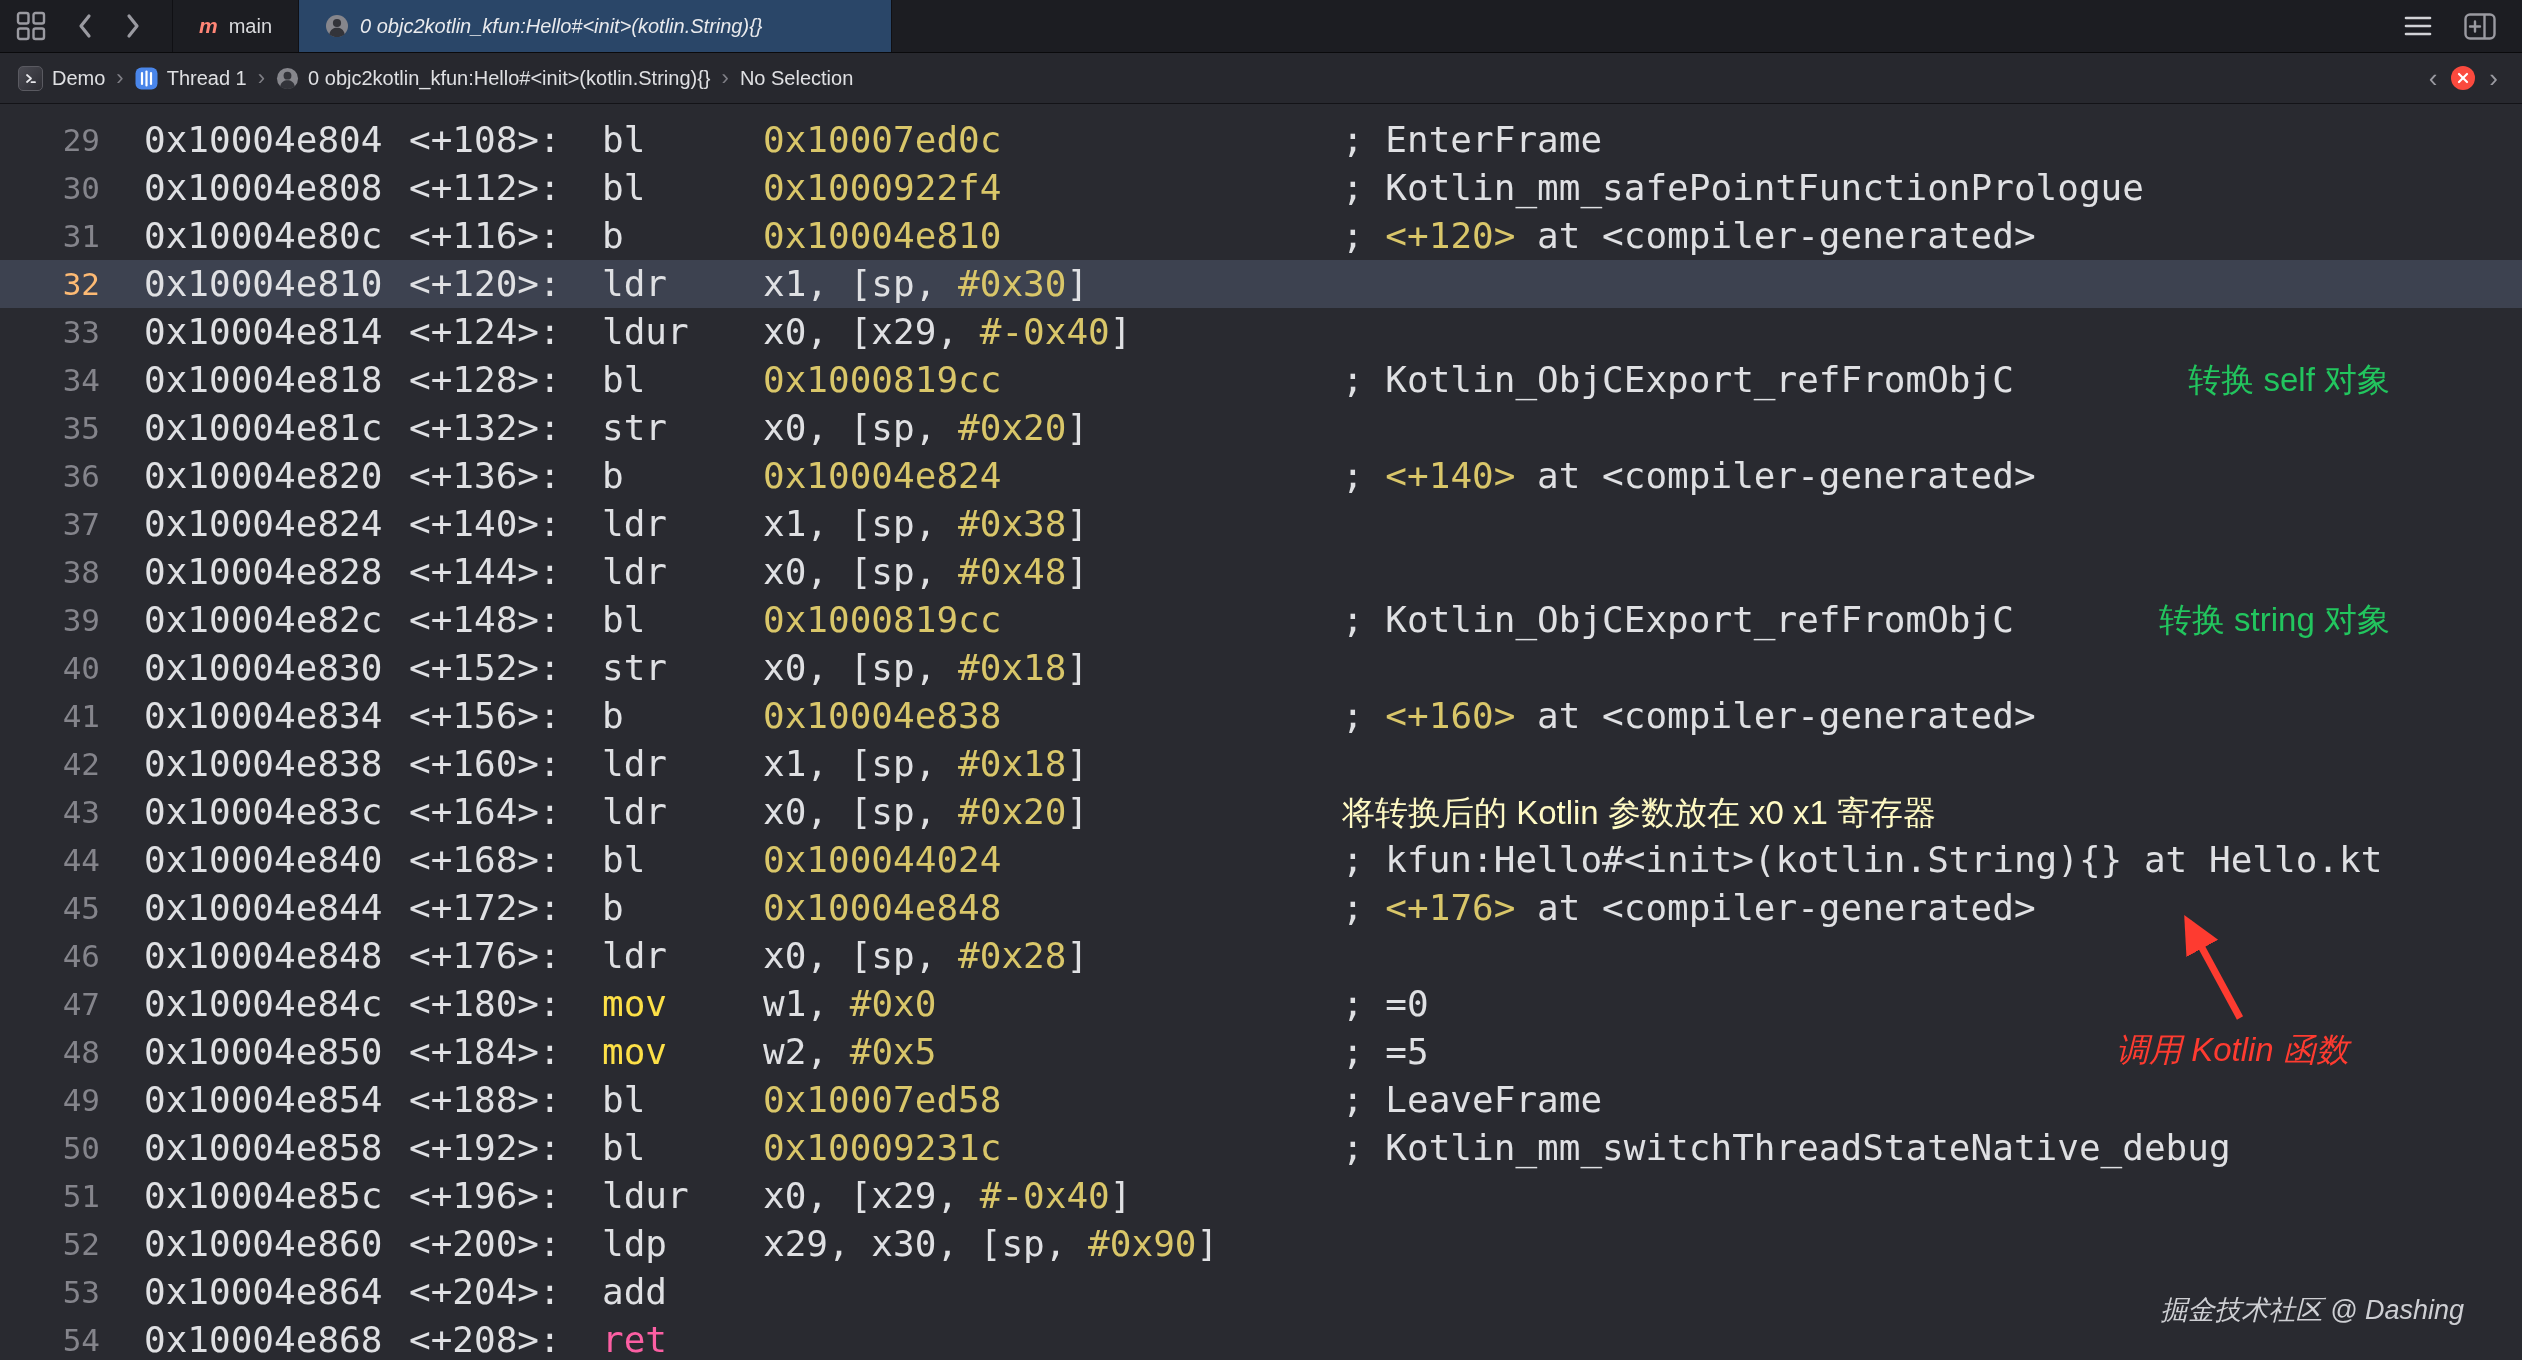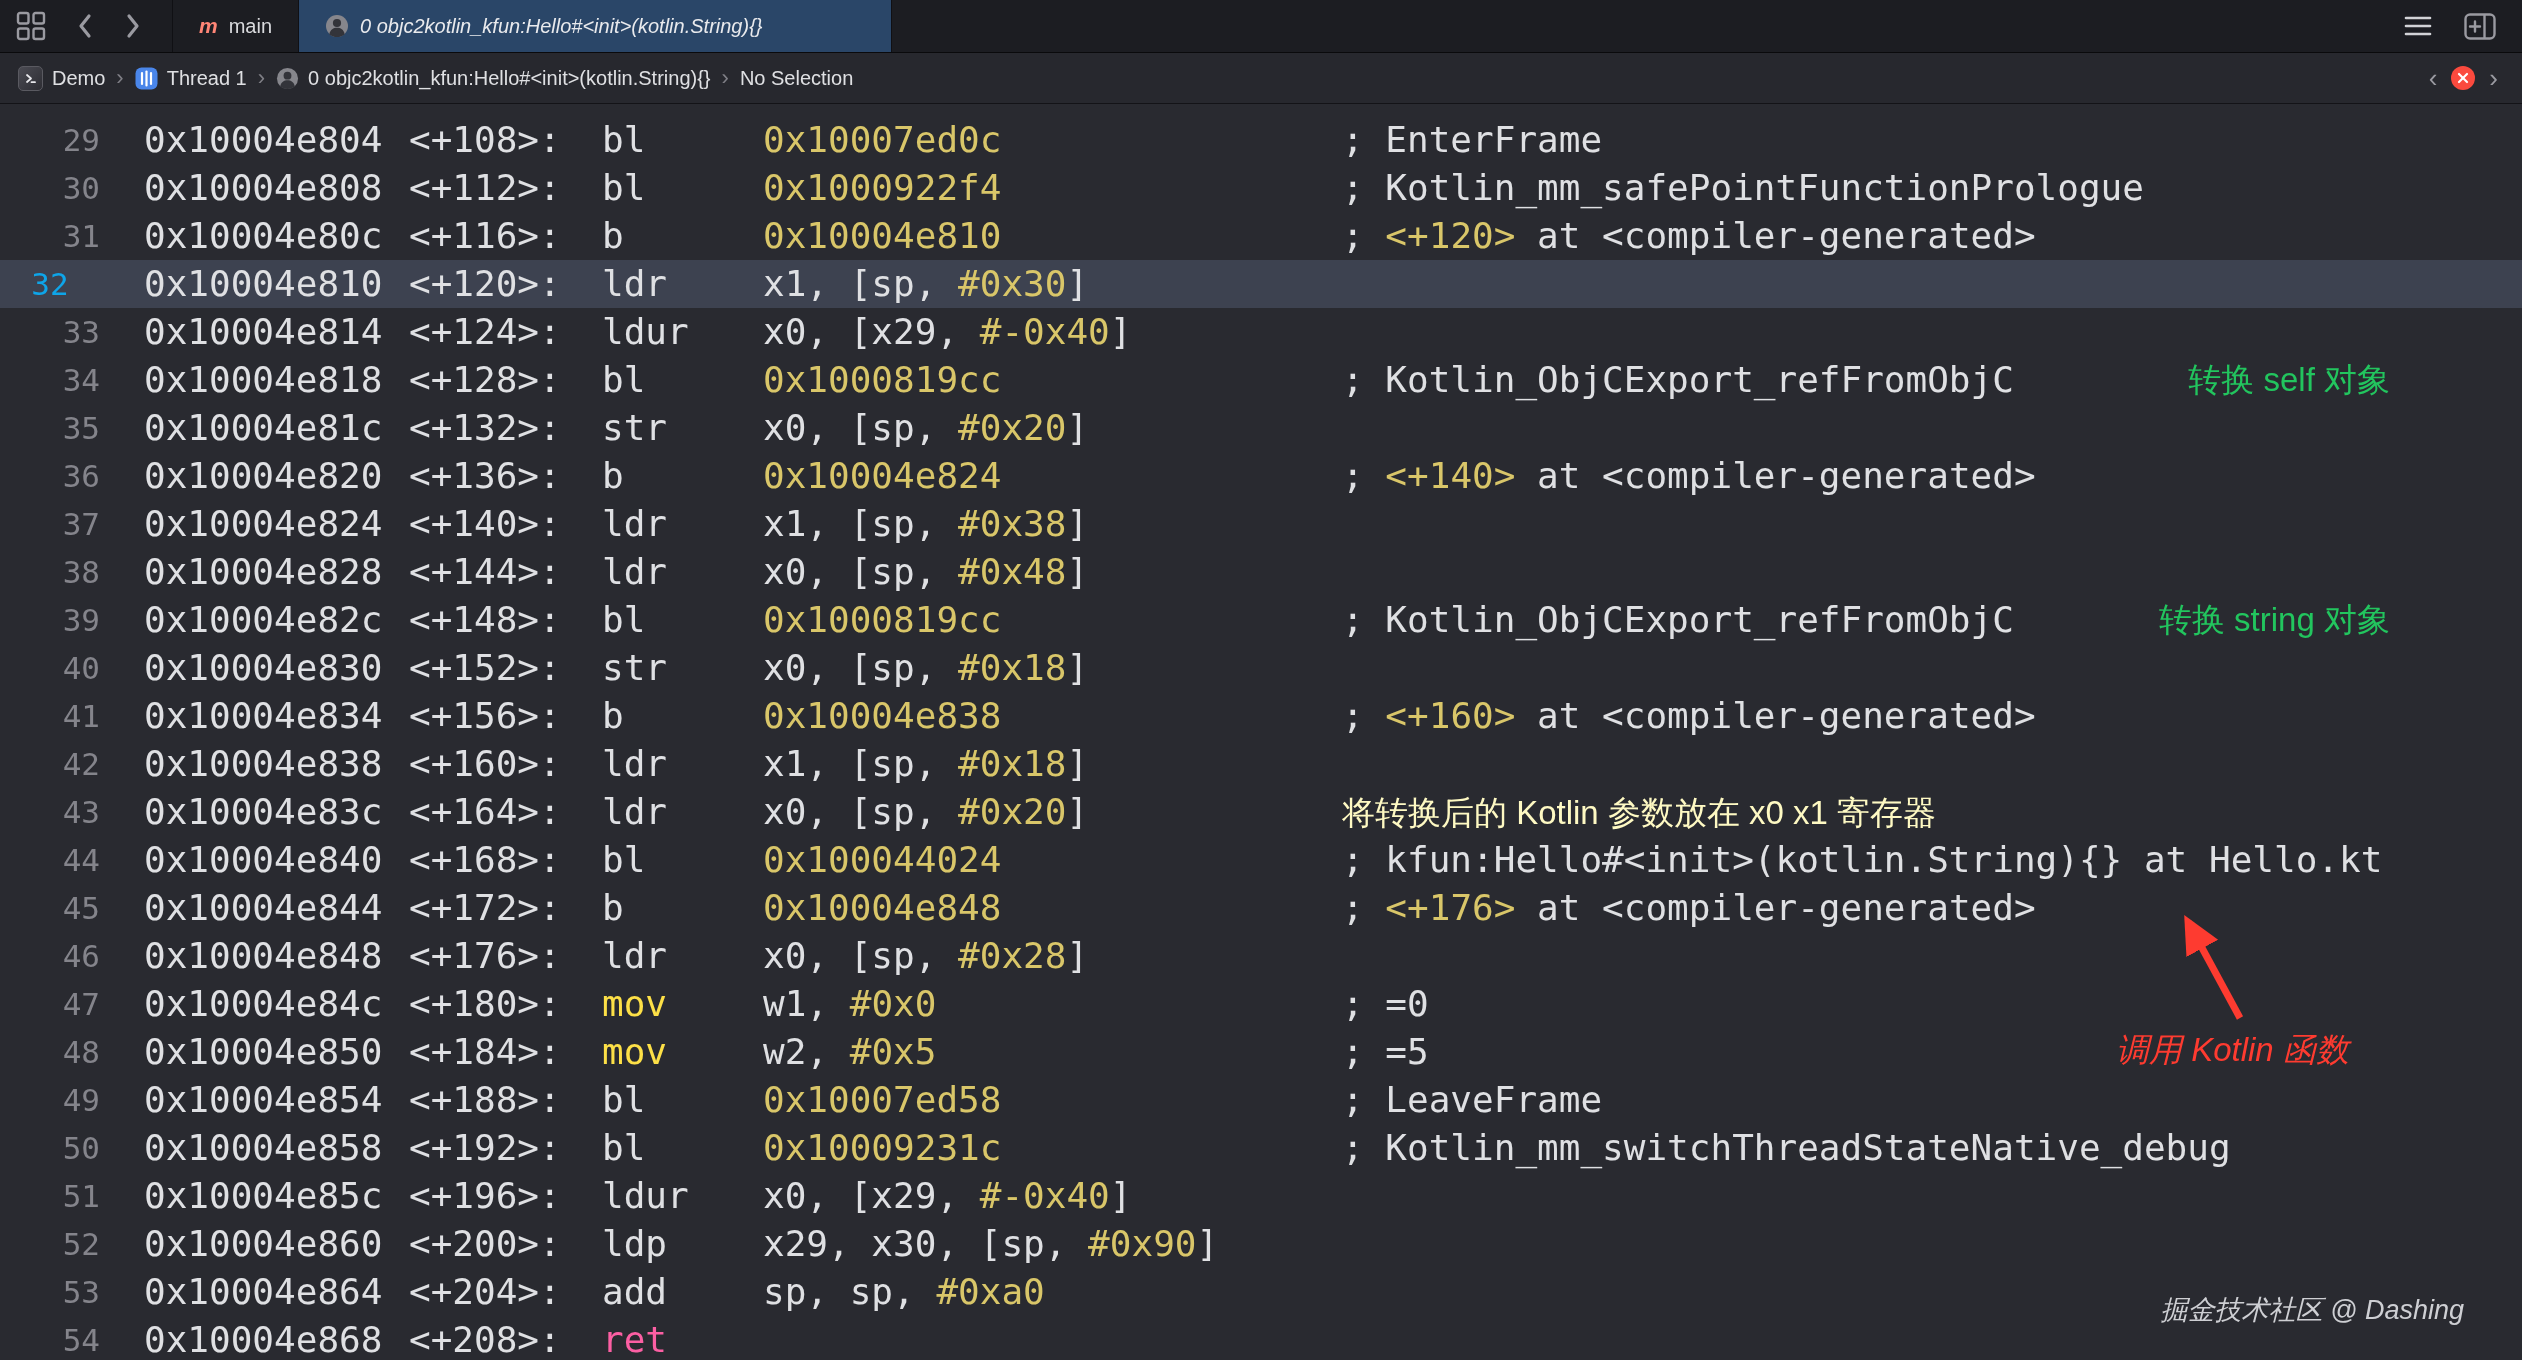--- a/index.html
+++ b/index.html
@@ -32,21 +32,21 @@
             border:1px solid #5a5a61;display:inline-flex;align-items:center;justify-content:center;}
   .close-badge{width:24px;height:24px;border-radius:50%;background:#fb4a3e;
                display:inline-flex;align-items:center;justify-content:center;}
 
   
   .code{position:relative;padding-top:12px;}
   .row{display:flex;height:48px;line-height:48px;position:relative;white-space:pre;
        font-family:"DejaVu Sans Mono","Liberation Mono",monospace;font-size:36px;color:#dfe0e3;}
   .row.hl{background:#3d4250;}
   .c-num{width:100px;flex:none;text-align:right;color:#84848b;font-size:31px;}
-  .row.hl .c-num{color:#0ea5e9;text-align:center;}
+  .row.hl .c-num{color:#fdba74;}
   .c-addr{width:265px;flex:none;margin-left:44px;}
   .c-off{width:193px;flex:none;}
   .c-instr{width:161px;flex:none;}
   .c-ops{width:579px;flex:none;}
   .c-cmt{flex:1;}
   .seg.fg{color:#dfe0e3;}
   .seg.y{color:#d9c669;}
   .fg{color:#dfe0e3;}
   .purple{color:#fde047;}
   .pink{color:#fc5fa3;}
@@ -193,21 +193,21 @@
       <div class="row"><span class="c-num">43</span><span class="c-addr">0x10004e83c</span><span class="c-off">&lt;+164&gt;:</span><span class="c-instr fg">ldr</span><span class="c-ops"><span class="seg fg">x0, [sp, </span><span class="seg y">#0x20</span><span class="seg fg">]</span></span><span class="c-cmt"><span class="seg red">将转换后的 Kotlin 参数放在 x0 x1 寄存器</span></span></div>
       <div class="row"><span class="c-num">44</span><span class="c-addr">0x10004e840</span><span class="c-off">&lt;+168&gt;:</span><span class="c-instr fg">bl</span><span class="c-ops"><span class="seg y">0x100044024</span></span><span class="c-cmt"><span class="seg fg">; kfun:Hello#&lt;init&gt;(kotlin.String){} at Hello.kt</span></span></div>
       <div class="row"><span class="c-num">45</span><span class="c-addr">0x10004e844</span><span class="c-off">&lt;+172&gt;:</span><span class="c-instr fg">b</span><span class="c-ops"><span class="seg y">0x10004e848</span></span><span class="c-cmt"><span class="seg fg">; </span><span class="seg y">&lt;+176&gt;</span><span class="seg fg"> at &lt;compiler-generated&gt;</span></span></div>
       <div class="row"><span class="c-num">46</span><span class="c-addr">0x10004e848</span><span class="c-off">&lt;+176&gt;:</span><span class="c-instr fg">ldr</span><span class="c-ops"><span class="seg fg">x0, [sp, </span><span class="seg y">#0x28</span><span class="seg fg">]</span></span><span class="c-cmt"></span></div>
       <div class="row"><span class="c-num">47</span><span class="c-addr">0x10004e84c</span><span class="c-off">&lt;+180&gt;:</span><span class="c-instr purple">mov</span><span class="c-ops"><span class="seg fg">w1, </span><span class="seg y">#0x0</span></span><span class="c-cmt"><span class="seg fg">; =0</span></span></div>
       <div class="row"><span class="c-num">48</span><span class="c-addr">0x10004e850</span><span class="c-off">&lt;+184&gt;:</span><span class="c-instr purple">mov</span><span class="c-ops"><span class="seg fg">w2, </span><span class="seg y">#0x5</span></span><span class="c-cmt"><span class="seg fg">; =5</span></span></div>
       <div class="row"><span class="c-num">49</span><span class="c-addr">0x10004e854</span><span class="c-off">&lt;+188&gt;:</span><span class="c-instr fg">bl</span><span class="c-ops"><span class="seg y">0x10007ed58</span></span><span class="c-cmt"><span class="seg fg">; LeaveFrame</span></span></div>
       <div class="row"><span class="c-num">50</span><span class="c-addr">0x10004e858</span><span class="c-off">&lt;+192&gt;:</span><span class="c-instr fg">bl</span><span class="c-ops"><span class="seg y">0x10009231c</span></span><span class="c-cmt"><span class="seg fg">; Kotlin_mm_switchThreadStateNative_debug</span></span></div>
       <div class="row"><span class="c-num">51</span><span class="c-addr">0x10004e85c</span><span class="c-off">&lt;+196&gt;:</span><span class="c-instr fg">ldur</span><span class="c-ops"><span class="seg fg">x0, [x29, </span><span class="seg y">#-0x40</span><span class="seg fg">]</span></span><span class="c-cmt"></span></div>
       <div class="row"><span class="c-num">52</span><span class="c-addr">0x10004e860</span><span class="c-off">&lt;+200&gt;:</span><span class="c-instr fg">ldp</span><span class="c-ops"><span class="seg fg">x29, x30, [sp, </span><span class="seg y">#0x90</span><span class="seg fg">]</span></span><span class="c-cmt"></span></div>
-      <div class="row"><span class="c-num">53</span><span class="c-addr">0x10004e864</span><span class="c-off">&lt;+204&gt;:</span><span class="c-instr fg">add</span><span class="c-ops"><span class="seg fg">sp, sp, </span><span class="seg y">#0xa0</span></span><span class="c-cmt"></span></div>
+      <div class="row"><span class="c-num">53</span><span class="c-addr">0x10004e864</span><span class="c-off">&lt;+204&gt;:</span><span class="c-instr fg">add</span><span class="c-cmt"></span></div>
       <div class="row"><span class="c-num">54</span><span class="c-addr">0x10004e868</span><span class="c-off">&lt;+208&gt;:</span><span class="c-instr pink">ret</span><span class="c-ops"></span><span class="c-cmt"></span></div>
     </div>
 </div>
 
 <div class="overlay">
   <svg width="2522" height="1360" viewBox="0 0 2522 1360" style="position:absolute;left:0;top:0;">
     <defs>
       <marker id="ah" markerUnits="userSpaceOnUse" markerWidth="42" markerHeight="42" refX="30" refY="20" orient="auto">
         <path d="M0,2 L38,20 L0,38 Z" fill="#fe3b30"></path>
       </marker>

